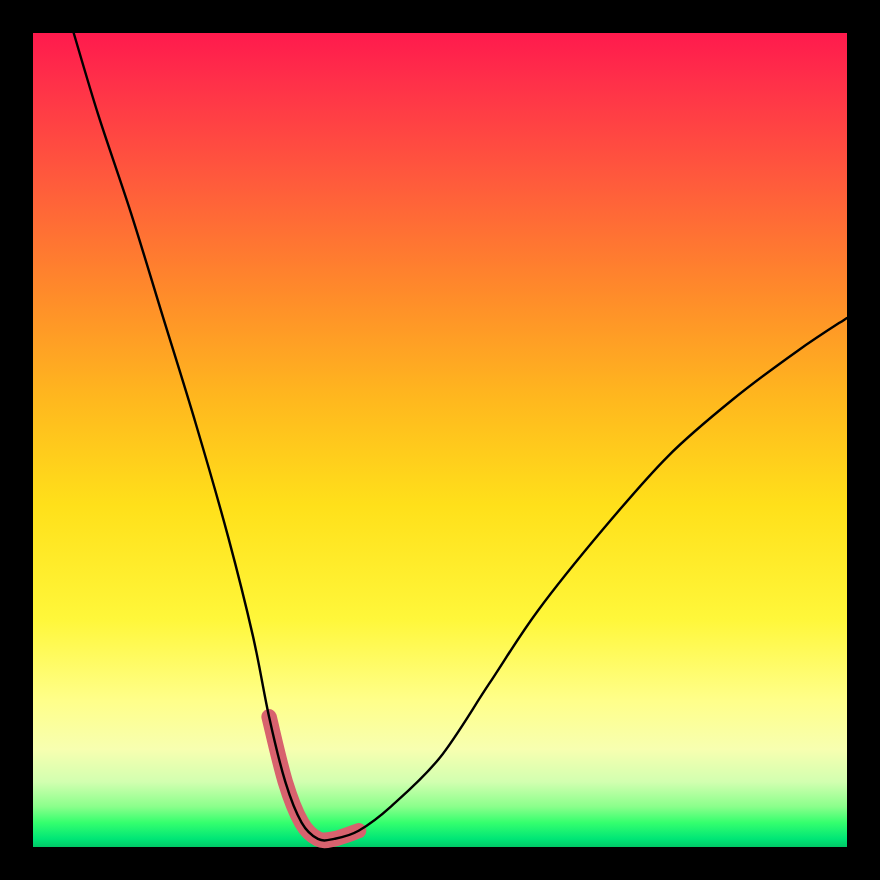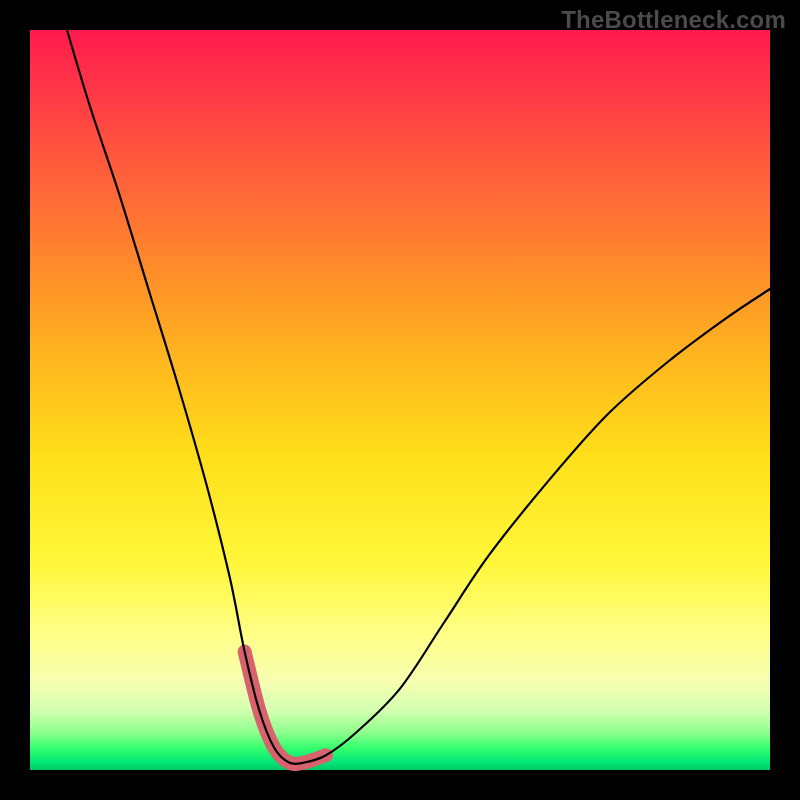--- a/index.html
+++ b/index.html
@@ -62,20 +62,19 @@
     fill: none;
     stroke: #d8626e;
     stroke-width: 14;
     stroke-linecap: round;
   }
 </style>
 </head>
 <body>
 
 <div class="frame">
-  <div class="watermark">TheBottleneck.com</div>
   <div class="plot">
     <svg class="curves" viewBox="0 0 740 740">
       <path class="band" d="M 214.6 621.6 C 217.1 631.5, 224.5 664.8, 229.4 680.8 C 234.3 696.8, 239.3 709.2, 244.2 717.8 C 249.1 726.4, 254.1 730.1, 259.0 732.6 C 263.9 735.1, 267.6 733.8, 273.8 732.6 C 280.0 731.4, 292.3 726.4, 296.0 725.2"></path>
       <path class="curve" d="M 37.0 0.0 C 40.7 12.3, 50.6 46.9, 59.2 74.0 C 67.8 101.1, 78.9 132.0, 88.8 162.8 C 98.7 193.6, 108.5 226.9, 118.4 259.0 C 128.3 291.1, 138.1 321.9, 148.0 355.2 C 157.9 388.5, 169.0 426.7, 177.6 458.8 C 186.2 490.9, 193.6 520.5, 199.8 547.6 C 206.0 574.7, 209.7 599.4, 214.6 621.6 C 219.5 643.8, 224.5 664.8, 229.4 680.8 C 234.3 696.8, 239.3 709.2, 244.2 717.8 C 249.1 726.4, 254.1 730.1, 259.0 732.6 C 263.9 735.1, 267.6 733.8, 273.8 732.6 C 280.0 731.4, 287.4 730.1, 296.0 725.2 C 304.6 720.3, 313.3 714.1, 325.6 703.0 C 337.9 691.9, 355.2 677.1, 370.0 658.6 C 384.8 640.1, 399.6 614.2, 414.4 592.0 C 429.2 569.8, 441.5 548.8, 458.8 525.4 C 476.1 502.0, 498.3 474.8, 518.0 451.4 C 537.7 428.0, 557.5 404.5, 577.2 384.8 C 596.9 365.1, 616.7 349.0, 636.4 333.0 C 656.1 317.0, 678.3 300.9, 695.6 288.6 C 712.9 276.3, 732.6 263.9, 740.0 259.0"></path>
     </svg>
   </div>
 </div>
 
 </body></html>

